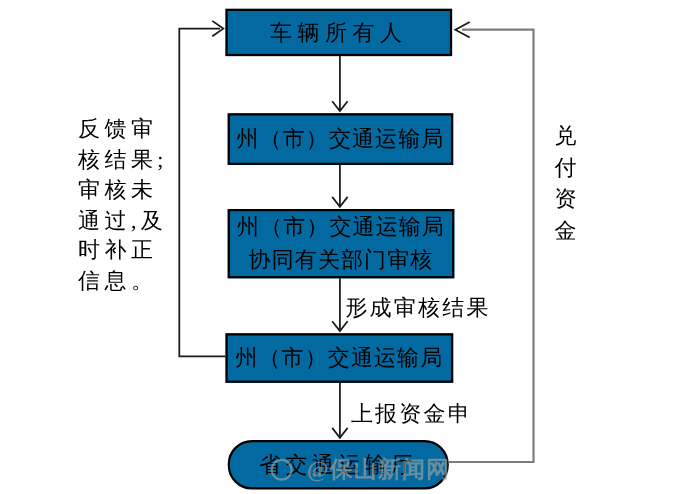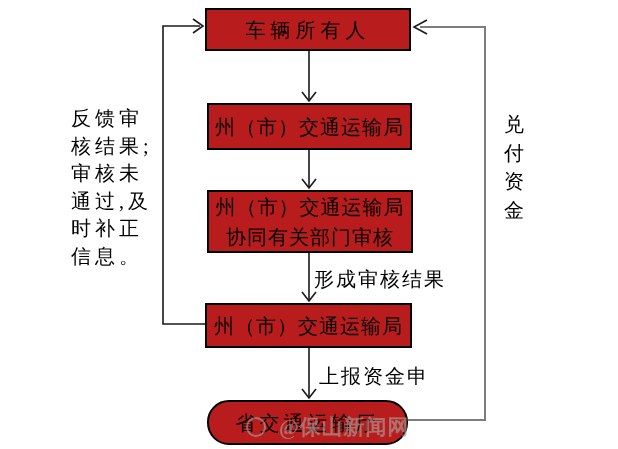--- a/index.html
+++ b/index.html
@@ -8,21 +8,21 @@
     width:618px;height:449px;
     background:#ffffff;
     font-family:"Liberation Serif","DejaVu Serif",serif;
     color:#000;
     overflow:hidden;
   }
   .wires{position:absolute;left:0;top:0;width:618px;height:449px;pointer-events:none;}
   .node{
     position:absolute;
     border:2px solid #000;
-    background:#b91c1c;
+    background:#0369a1;
     display:flex;align-items:center;justify-content:center;
     text-align:center;
     font-size:20px;
     line-height:30px;
     white-space:pre-line;
     box-sizing:border-box;
   }
   .edge-label{
     position:absolute;
     font-size:20px;

